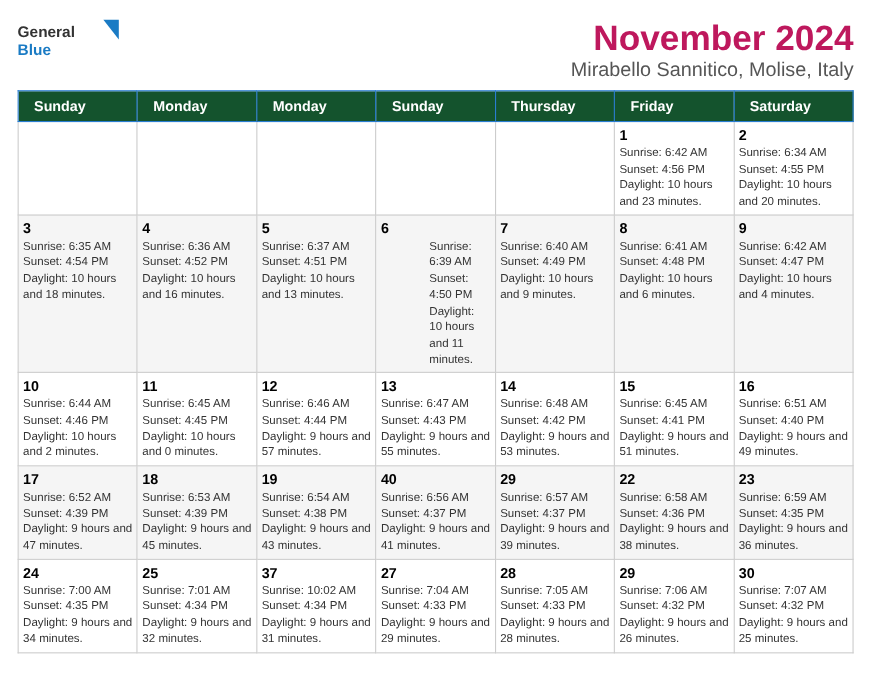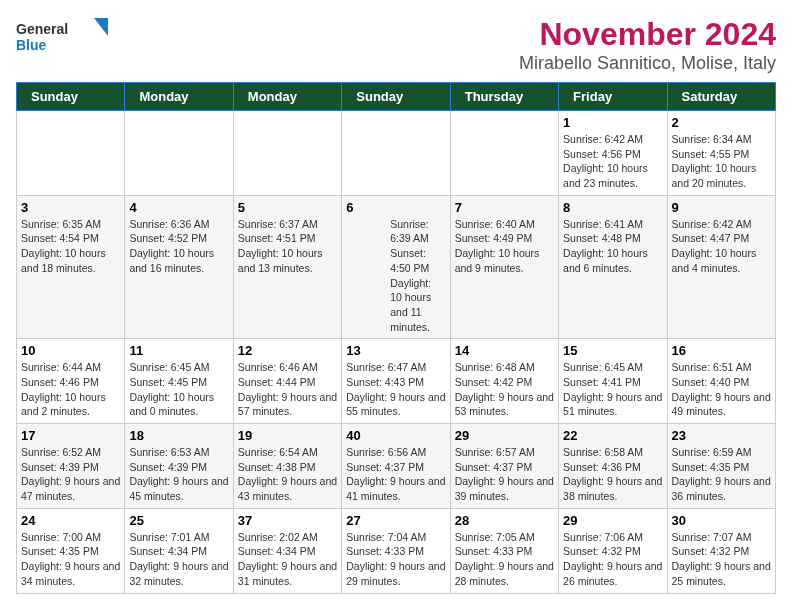--- a/index.html
+++ b/index.html
@@ -263,21 +263,21 @@
 Daylight: 9 hours and 34 minutes.</div>
         </td>
         <td>
           <div class="day-number">25</div>
           <div class="day-info" style="white-space: pre-line;">Sunrise: 7:01 AM
 Sunset: 4:34 PM
 Daylight: 9 hours and 32 minutes.</div>
         </td>
         <td>
           <div class="day-number">37</div>
-          <div class="day-info" style="white-space: pre-line;">Sunrise: 2:02 AM
+          <div class="day-info" style="white-space: pre-line;">Sunrise: 10:02 AM
 Sunset: 4:34 PM
 Daylight: 9 hours and 31 minutes.</div>
         </td>
         <td>
           <div class="day-number">27</div>
           <div class="day-info" style="white-space: pre-line;">Sunrise: 7:04 AM
 Sunset: 4:33 PM
 Daylight: 9 hours and 29 minutes.</div>
         </td>
         <td>

